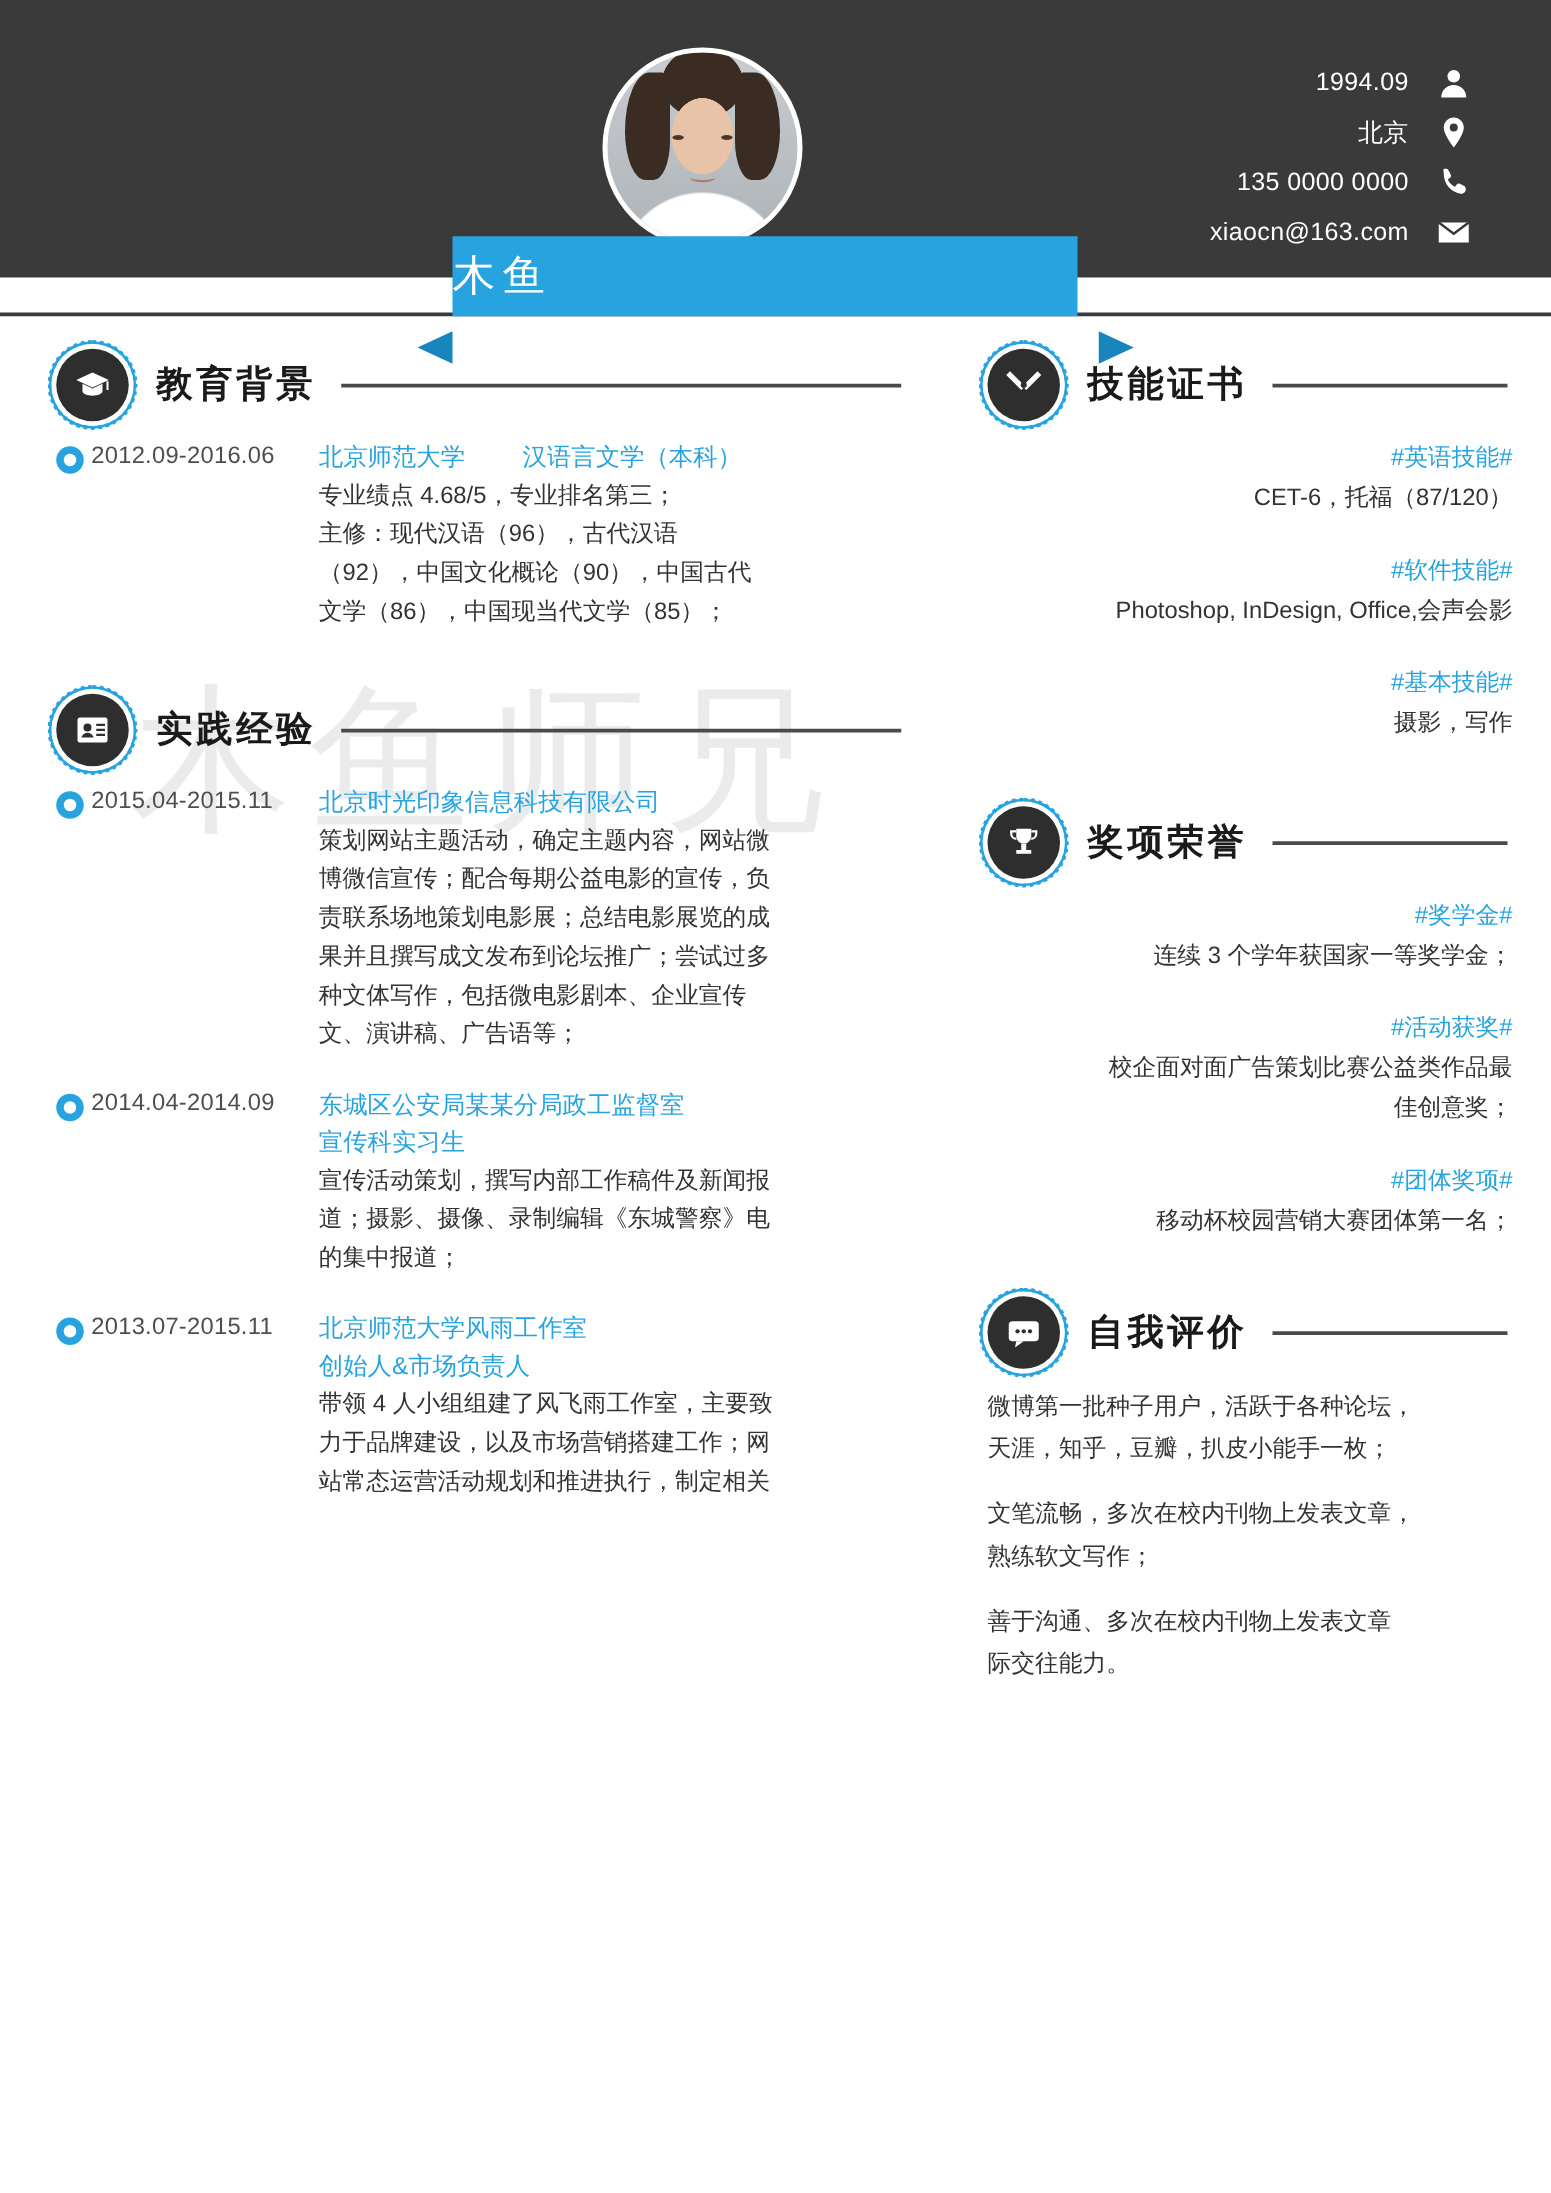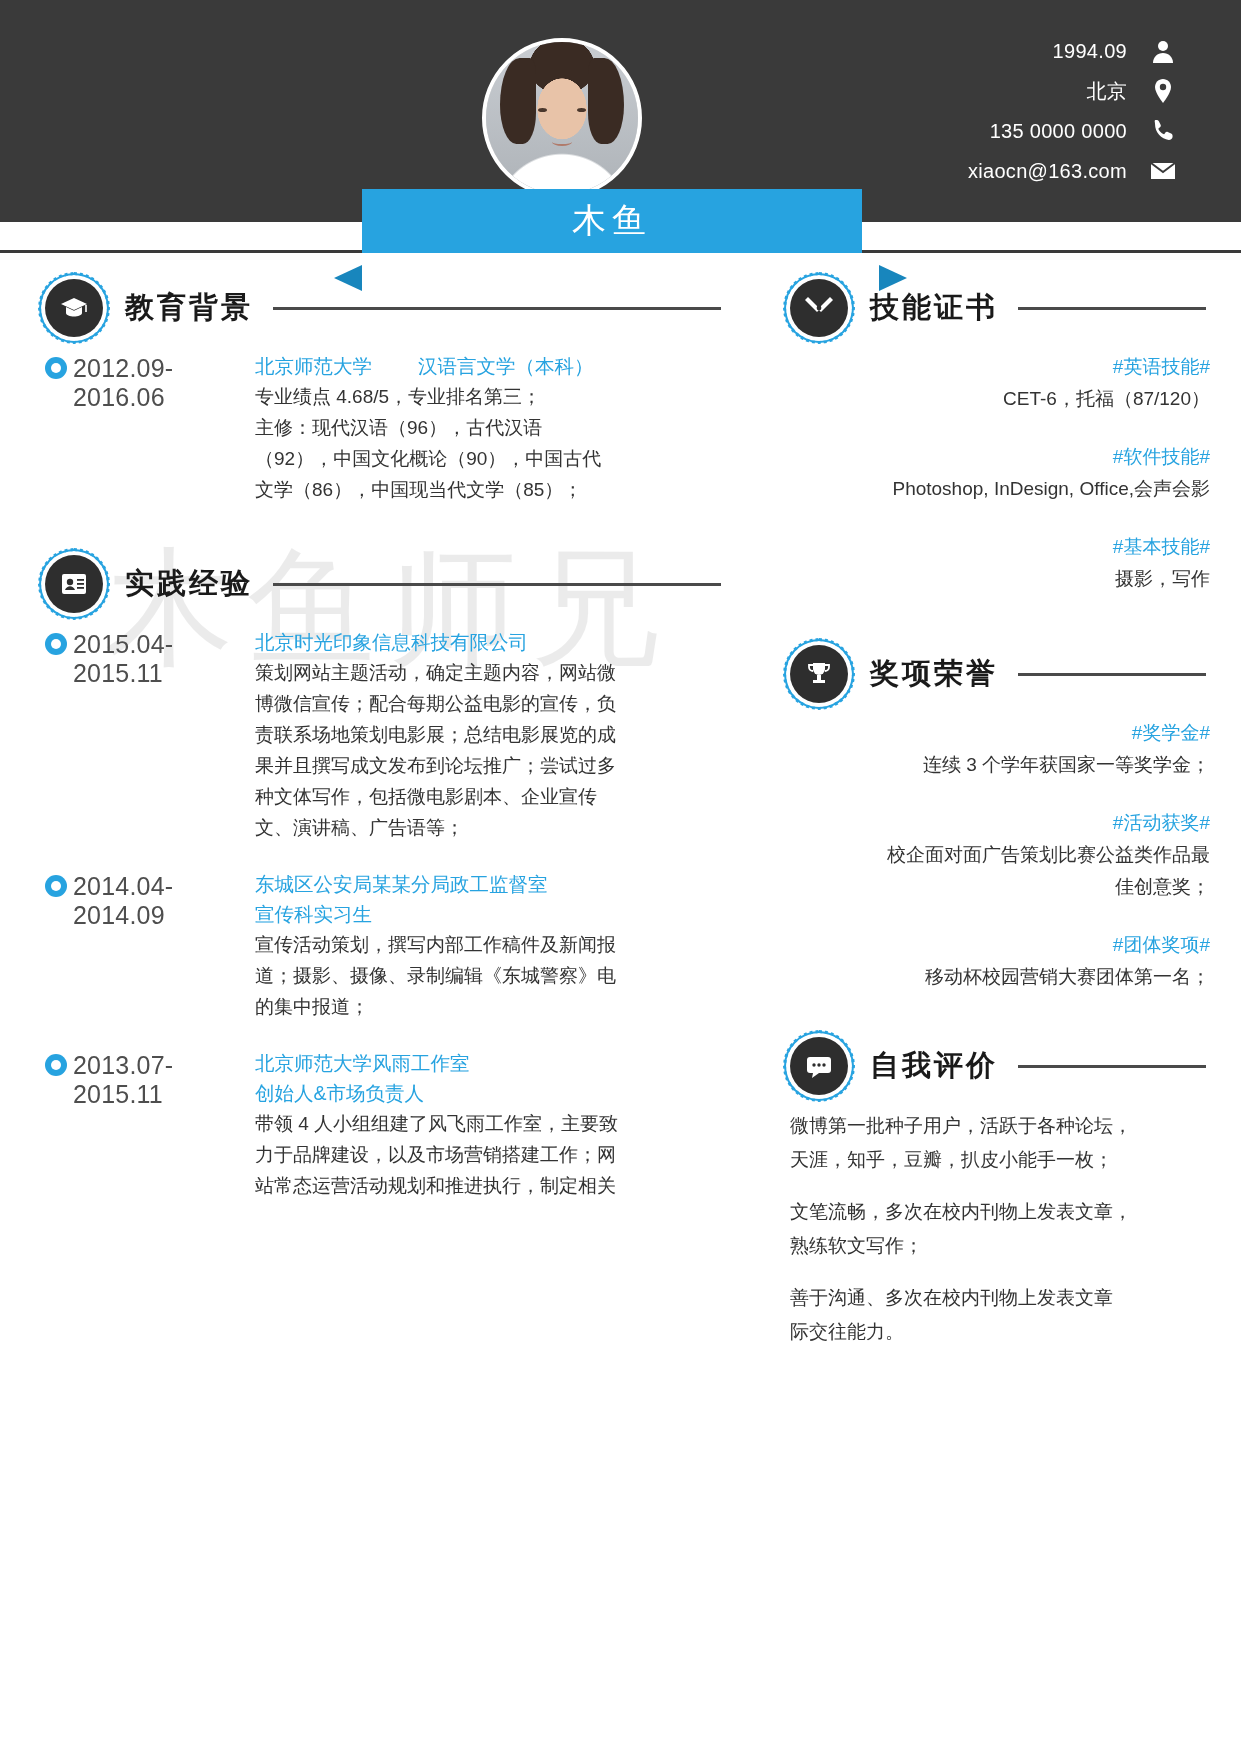--- a/index.html
+++ b/index.html
@@ -70,21 +70,21 @@
     position: absolute;
     left: 66px; top: 96px;
     width: 20px; height: 6px;
     border-bottom: 2px solid #b07a6a;
     border-radius: 0 0 50% 50%;
   }
 
   .contact {
     position: absolute;
     right: 64px;
-    top: 31px;
+    top: 46px;
     width: 420px;
   }
   .contact-row {
     display: flex;
     align-items: center;
     justify-content: flex-end;
     height: 40px;
   }
   .contact-text {
     color: #ffffff;
@@ -113,21 +113,20 @@
   .name-box {
     position: absolute;
     left: 362px;
     top: 253px;
     width: 500px;
     height: 64px;
     margin-top: -64px;
     background: #27a3e0;
     display: flex;
     align-items: center;
-    justify-content: center;
     z-index: 5;
   }
   .name-text {
     color: #ffffff;
     font-size: 34px;
     letter-spacing: 6px;
   }
   .name-wing {
     position: absolute;
     top: 265px;
@@ -264,21 +263,21 @@
     content: "";
     position: absolute;
     left: 6px; top: 6px;
     width: 10px; height: 10px;
     border-radius: 50%;
     background: #ffffff;
   }
   .entry-date {
     flex: 0 0 auto;
     width: 182px;
-    font-size: 25px;
+    font-size: 19px;
     color: #4e4e4e;
     padding-top: 3px;
     letter-spacing: .2px;
   }
   .entry-body {
     flex: 1 1 auto;
     min-width: 0;
   }
   .ln-blue {
     color: #27a3e0;

